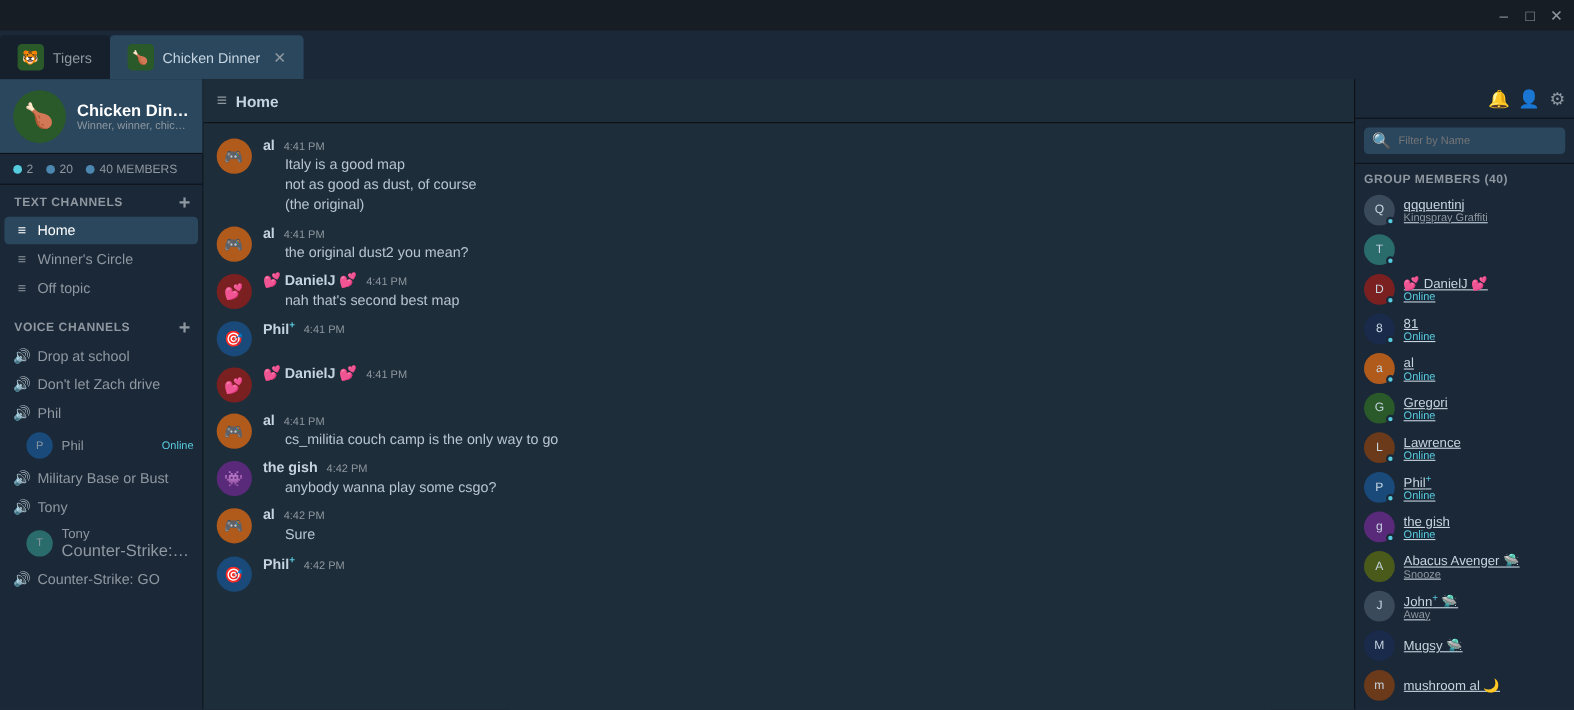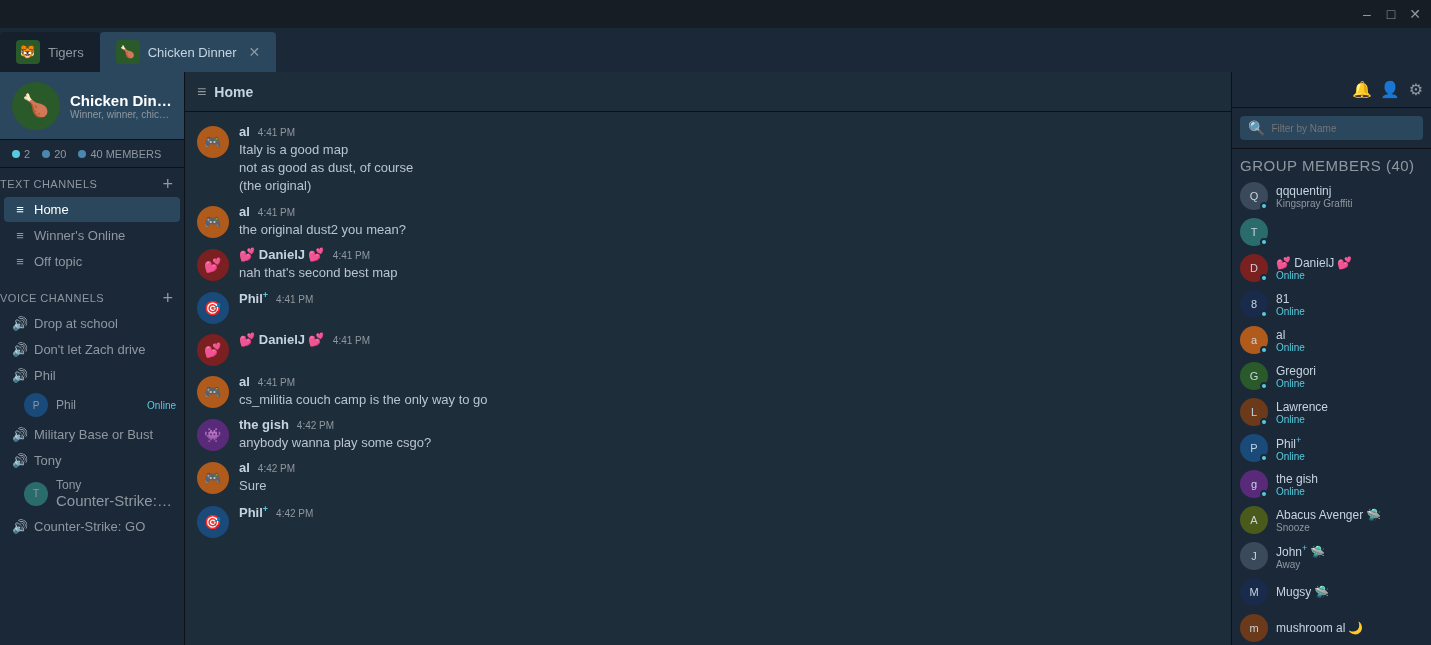--- a/index.html
+++ b/index.html
@@ -144,24 +144,24 @@
       overflow-y: auto;
       overflow-x: hidden;
       scrollbar-width: none;
     }
     .channels-area::-webkit-scrollbar { display: none; }
 
     .channel-section-header {
       display: flex;
       align-items: center;
       justify-content: space-between;
-      padding: 8px 8px 4px 0;
+      padding: 8px 8px 4px 13px;
       color: #8f98a0;
       font-size: 11px;
-      font-weight: normal;
+      font-weight: bold;
       text-transform: uppercase;
       letter-spacing: 0.5px;
       cursor: pointer;
     }
     .add-btn {
       width: 16px; height: 16px;
       display: flex; align-items: center; justify-content: center;
       font-size: 18px; color: #8f98a0; cursor: pointer;
     }
 
@@ -242,21 +242,21 @@
       border-radius: 50%;
       flex-shrink: 0;
       display: flex; align-items: center; justify-content: center;
       font-size: 14px;
       margin-top: 2px;
     }
     .message-content { flex: 1; min-width: 0; }
     .message-header { display: flex; align-items: baseline; gap: 8px; margin-bottom: 2px; }
     .message-author { font-weight: bold; color: #c6d4df; font-size: 13px; }
     .message-time { color: #8f98a0; font-size: 10px; }
-    .message-text { color: #b8c5d0; font-size: 13px; line-height: 1.4; }
+    .message-text { color: #b8c5d0; font-size: 13px; line-height: 1.4; margin-left: 20px; }
 
     
     .right-sidebar {
       width: 200px;
       background: #1b2838;
       border-left: 1px solid #0d1117;
       display: flex;
       flex-direction: column;
     }
 
@@ -277,22 +277,22 @@
       background: transparent;
       border: none;
       outline: none;
       color: #bef264;
       font-size: 10px;
     }
     .search-icon { color: #8f98a0; font-size: 14px; }
 
     .members-header {
       padding: 8px 8px 4px 8px;
-      font-size: 15px;
-      font-weight: normal;
+      font-size: 11px;
+      font-weight: bold;
       color: #8f98a0;
       text-transform: uppercase;
       letter-spacing: 0.5px;
     }
 
     .members-list {
       flex: 1;
       overflow-y: auto;
       scrollbar-width: thin;
       scrollbar-color: #2a475e transparent;
@@ -316,21 +316,21 @@
       position: relative;
     }
     .member-online-dot {
       width: 8px; height: 8px;
       border-radius: 50%;
       background: #57cbde;
       position: absolute;
       bottom: 0; right: 0;
       border: 2px solid #1b2838;
     }
-    .member-info { flex: 1; min-width: 0; }
+    .member-info { flex: 1; min-width: 0; text-decoration: underline; }
     .member-name {
       font-size: 12px;
       color: #c6d4df;
       white-space: nowrap;
       overflow: hidden;
       text-overflow: ellipsis;
     }
     .member-game {
       font-size: 10px;
       color: #8f98a0;
@@ -406,21 +406,21 @@
         <span>Text Channels</span>
         <div class="add-btn">+</div>
       </div>
 
       <div class="channel-item active">
         <span class="channel-icon">≡</span>
         <span class="channel-name">Home</span>
       </div>
       <div class="channel-item">
         <span class="channel-icon">≡</span>
-        <span class="channel-name">Winner's Online</span>
+        <span class="channel-name">Winner's Circle</span>
       </div>
       <div class="channel-item">
         <span class="channel-icon">≡</span>
         <span class="channel-name">Off topic</span>
       </div>
 
       <div class="channel-section-header" style="margin-top:8px;">
         <span>Voice Channels</span>
         <div class="add-btn">+</div>
       </div>

